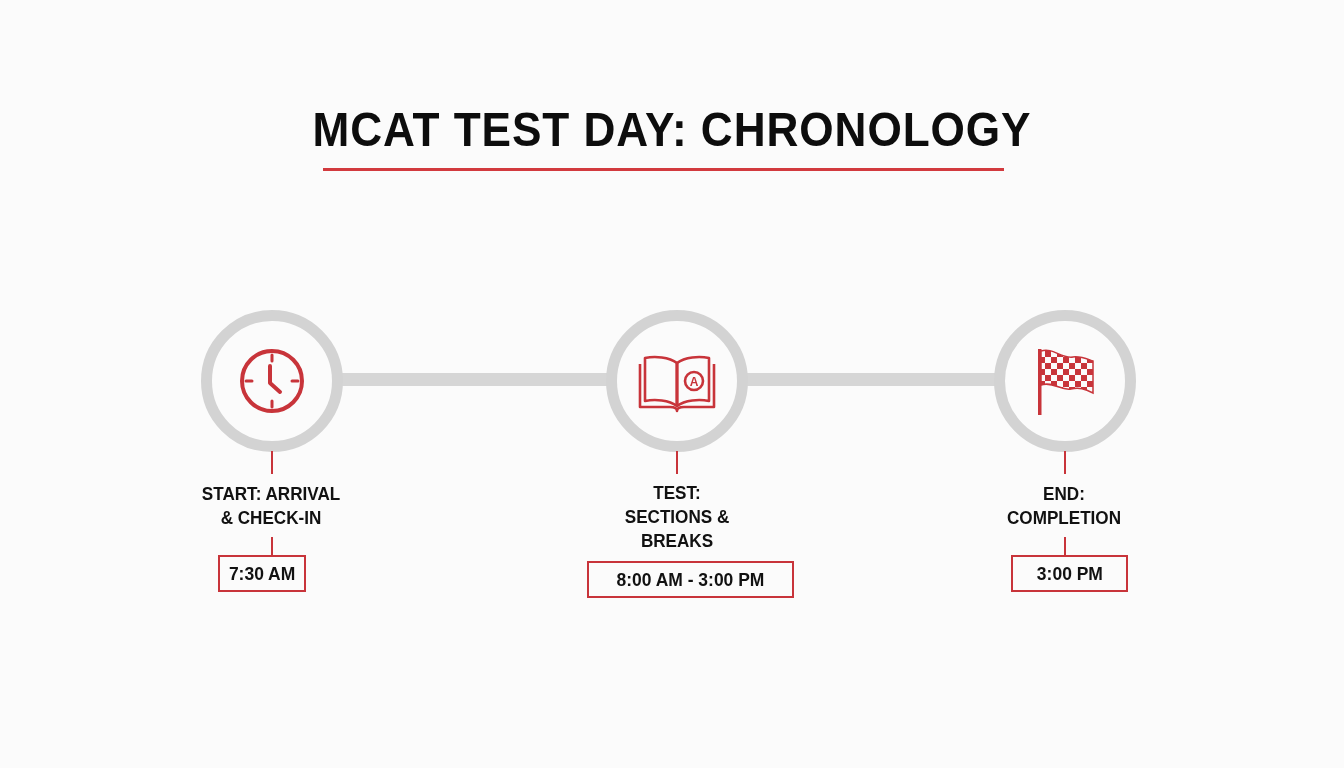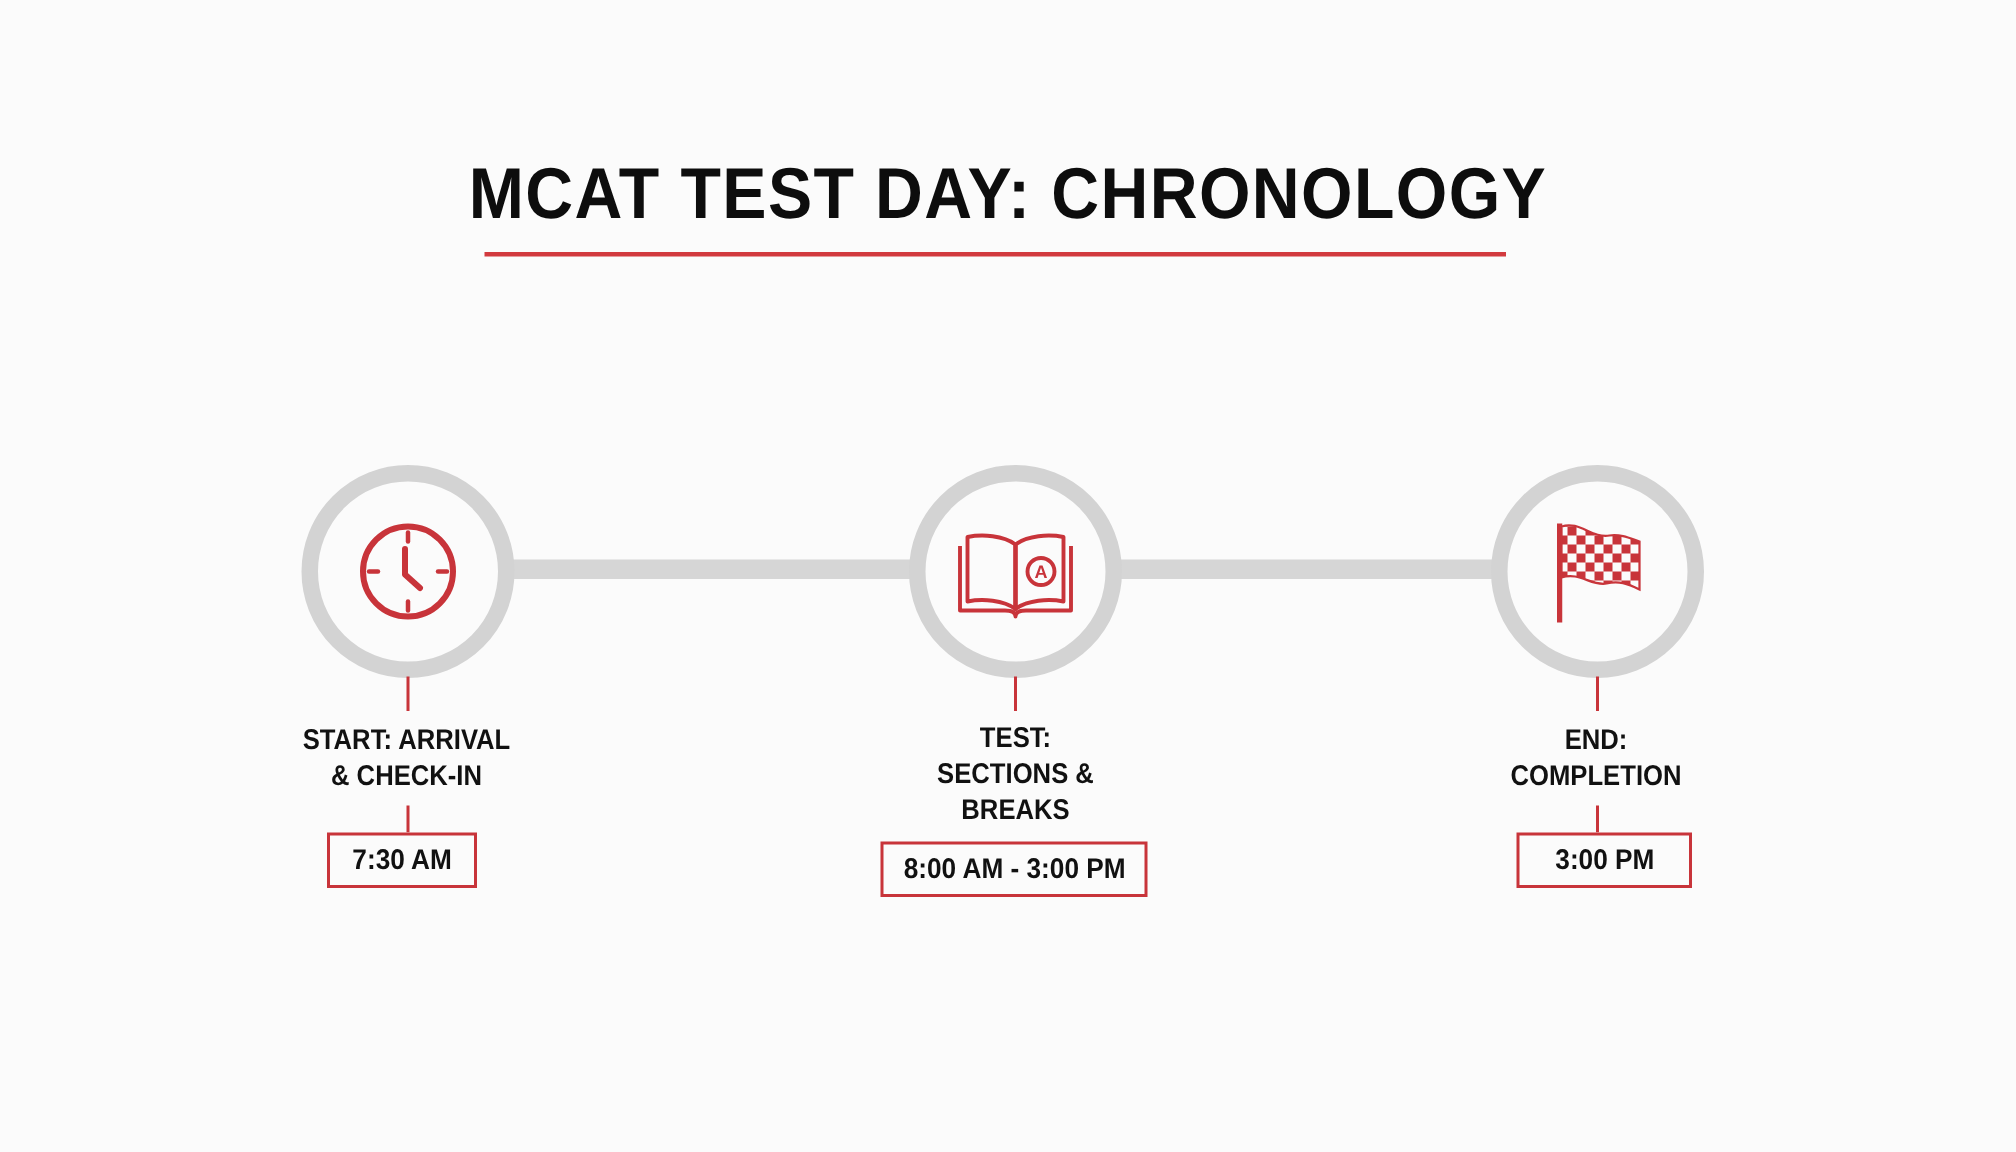--- a/index.html
+++ b/index.html
@@ -61,21 +61,21 @@
       <line x1="55" y1="35" x2="61" y2="35" stroke="#c8343a" stroke-width="3" stroke-linecap="round"></line>
       <polyline points="33,20 33,37 43,46" fill="none" stroke="#c8343a" stroke-width="4" stroke-linecap="round" stroke-linejoin="round"></polyline>
     </svg>
   </div>
   <div class="tick" style="left:271px; top:451px; height:23px;"></div>
   <div class="label" style="left:171px; top:482px; width:200px;">
     <div>START: ARRIVAL</div>
     <div>&amp; CHECK-IN</div>
   </div>
   <div class="tick" style="left:271px; top:537px; height:18px;"></div>
-  <div class="timebox" style="left:218px; top:555px; width:100px; height:37px;">
+  <div class="timebox" style="left:218px; top:555px; width:88px; height:37px;">
     <span>7:30 AM</span>
   </div>
 </div>
 
 <div>
   <div class="node" style="left:606px; top:310px;">
     <svg width="80" height="64" viewBox="0 0 80 64">
       <g fill="none" stroke="#c8343a" stroke-width="2.6" stroke-linejoin="round">
         <path d="M40 14 C32 8 18 7 8 9 L8 52 C18 50 32 51 40 57 Z"></path>
         <path d="M40 14 C48 8 62 7 72 9 L72 52 C62 50 48 51 40 57 Z"></path>
@@ -85,21 +85,21 @@
       </g>
       <text x="57" y="36.5" text-anchor="middle" font-family="Liberation Sans, sans-serif" font-size="12" font-weight="bold" fill="#c8343a">A</text>
     </svg>
   </div>
   <div class="tick" style="left:676px; top:451px; height:23px;"></div>
   <div class="label" style="left:577px; top:481px; width:200px;">
     <div>TEST:</div>
     <div>SECTIONS &amp;</div>
     <div>BREAKS</div>
   </div>
-  <div class="timebox" style="left:587px; top:561px; width:178px; height:37px;">
+  <div class="timebox" style="left:587px; top:561px; width:207px; height:37px;">
     <span>8:00 AM - 3:00 PM</span>
   </div>
 </div>
 
 <div>
   <div class="node" style="left:994px; top:310px;">
     <svg width="64" height="72" viewBox="0 0 64 72">
       <defs>
         <pattern id="chk" width="12" height="12" patternUnits="userSpaceOnUse">
           <rect width="12" height="12" fill="#c8343a"></rect>

